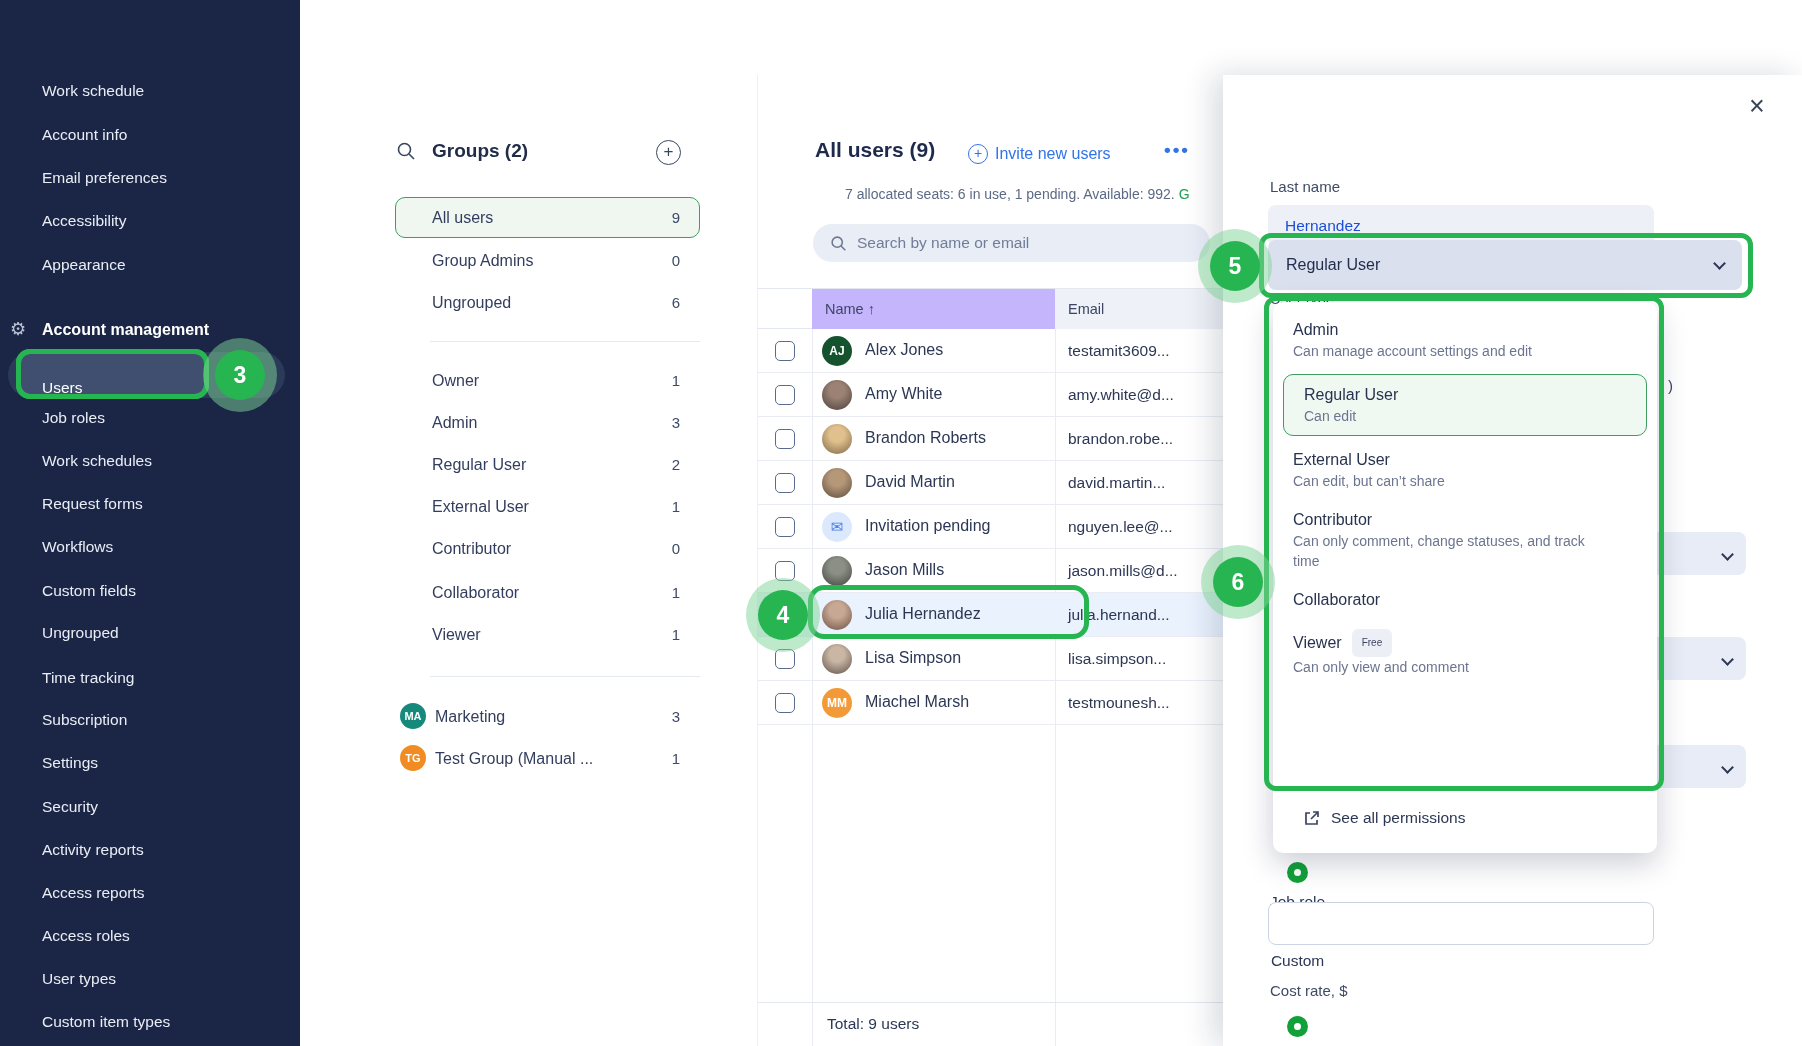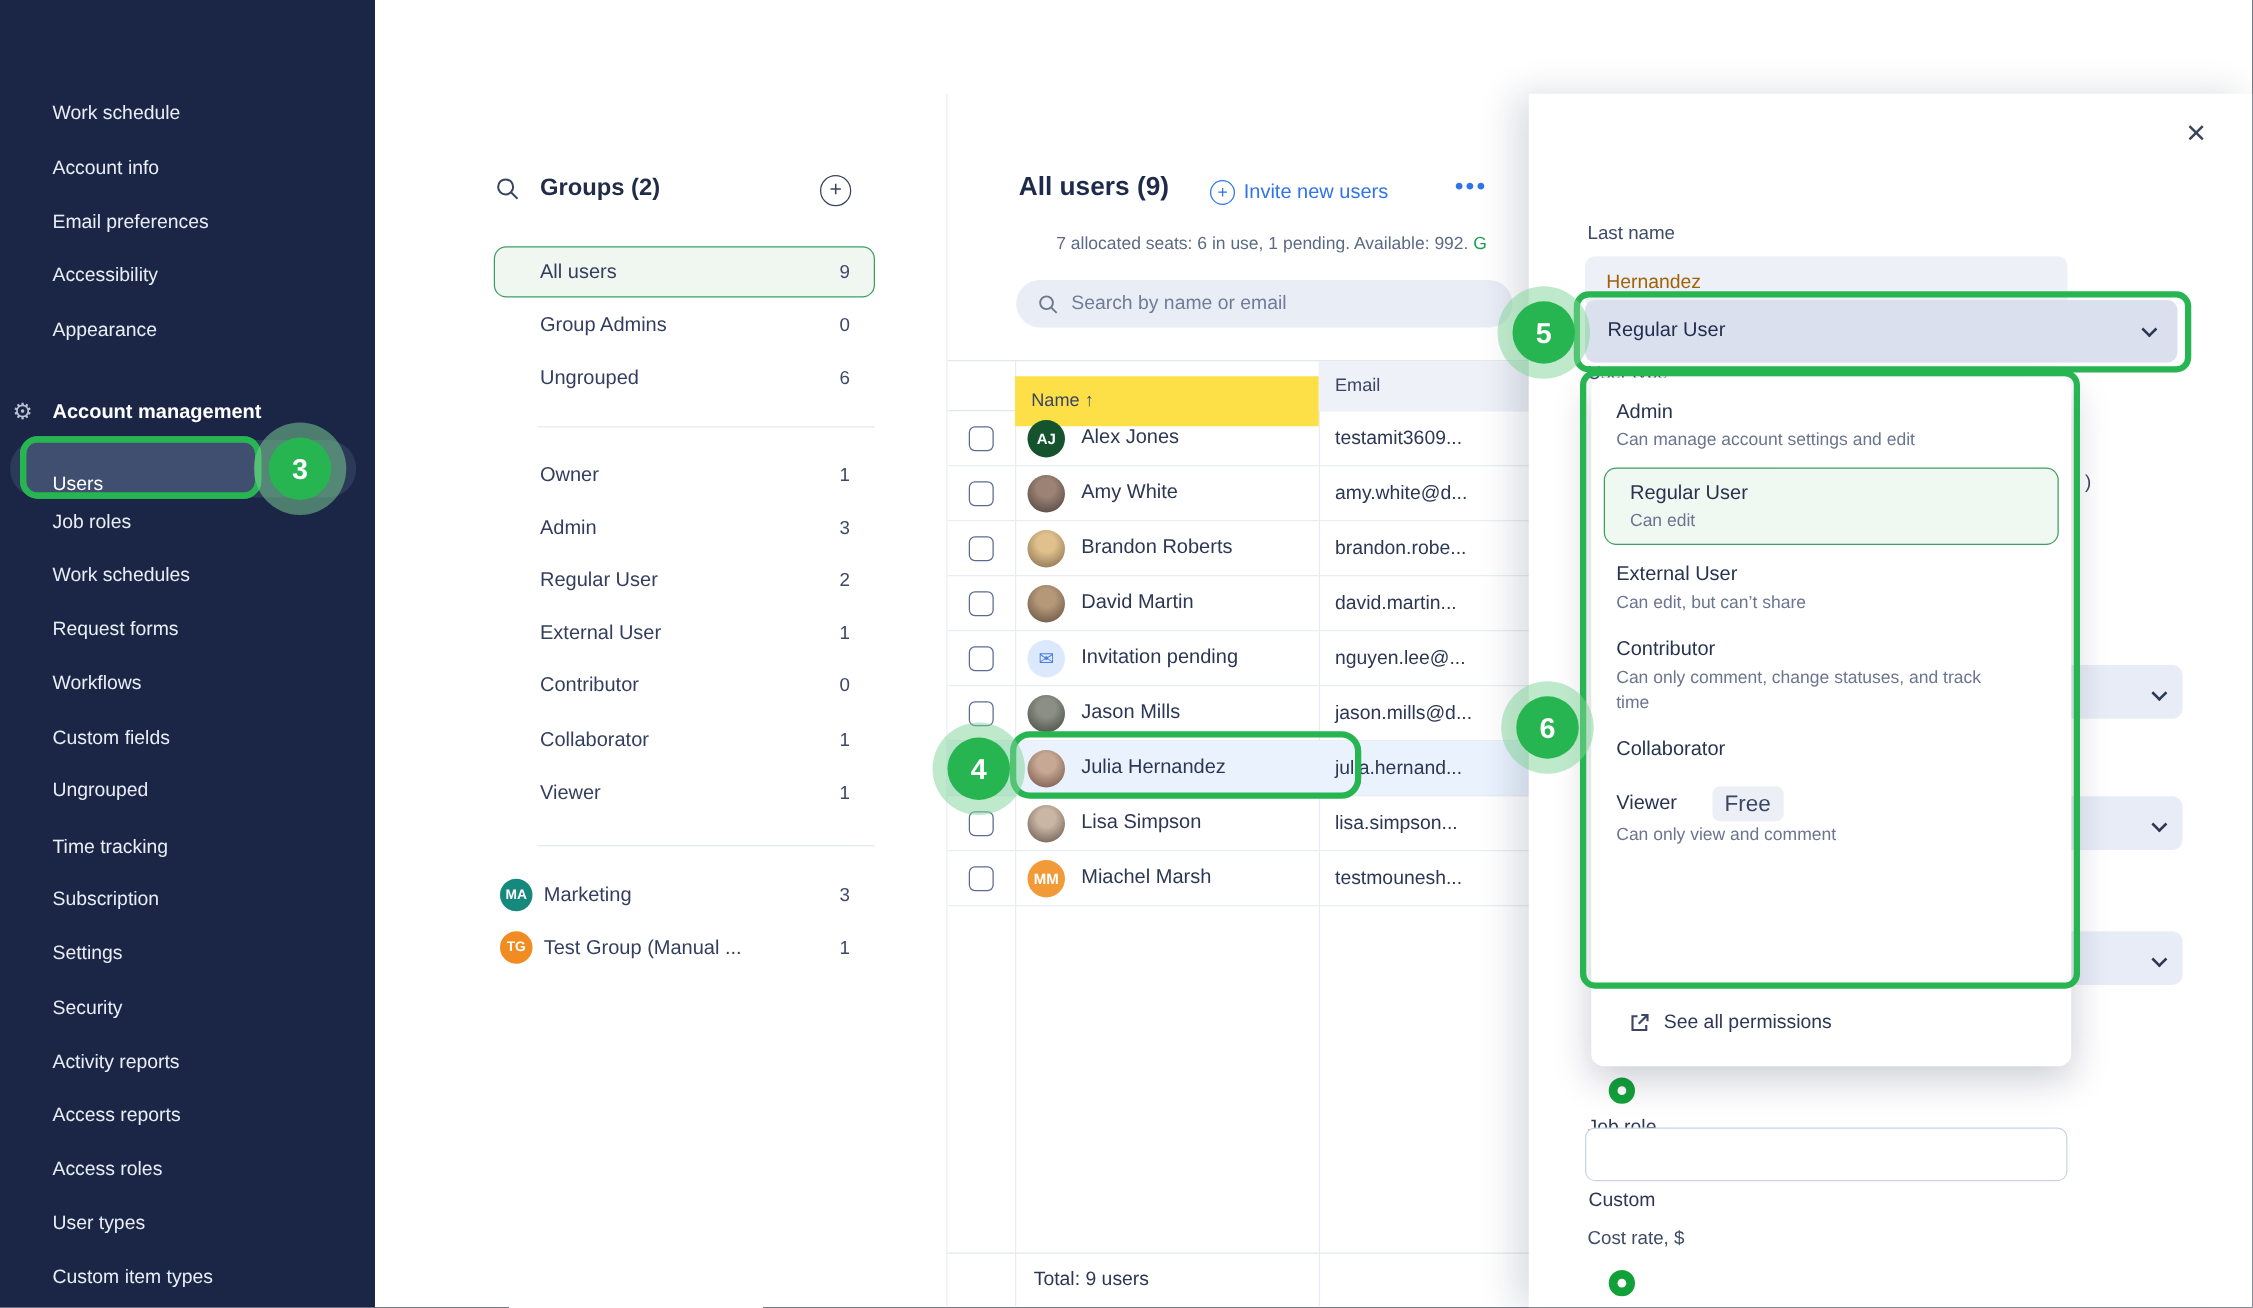--- a/index.html
+++ b/index.html
@@ -50,21 +50,21 @@
   .invite-lbl { color:#3173e8; font-size:16px; white-space:nowrap; }
   .u-more { position:absolute; left:1164px; top:139px; color:#3173e8; font-size:19px; font-weight:700; letter-spacing:2px; cursor:pointer; }
   .u-seats { position:absolute; left:813px; top:186px; width:420px; font-size:14px; color:#5d6a85; white-space:nowrap; overflow:hidden;margin-left:32px; }
   .u-seats .frag { color:#1e9e50; }
   .u-search { position:absolute; left:813px; top:224px; width:397px; height:38px; background:#e9edf6; border-radius:19px; display:flex; align-items:center; padding-left:17px; gap:10px; }
   .u-search .ph { color:#707d98; font-size:15.5px; }
 
   .tbl-line-v1 { position:absolute; left:812px; top:288px; width:1px; height:758px; background:#e9edf3; }
   .tbl-line-v2 { position:absolute; left:1055px; top:288px; width:1px; height:758px; background:#e9edf3; }
   .thead { position:absolute; left:758px; top:288px; width:467px; height:41px; border-top:1px solid #e3e8f0; border-bottom:1px solid #e3e8f0; }
-  .thead .hname { position:absolute; left:54px; top:12px; width:243px; height:40px; background:#fde047; color:#3c4664; font-size:14.5px; line-height:40px; padding-left:13px; }
+  .thead .hname { position:absolute; left:54px; top:0; width:243px; height:40px; background:#c4b5fd; color:#3c4664; font-size:14.5px; line-height:40px; padding-left:13px; }
   .thead .hemail { position:absolute; left:297px; top:0; width:170px; height:40px; background:#eef1f7; color:#3c4664; font-size:14.5px; line-height:40px; padding-left:13px; }
   .urow { position:absolute; left:758px; width:467px; height:44px; border-bottom:1px solid #e9edf3; }
   .urow.sel { background:#e9f2fd; }
   .ucheck { position:absolute; left:17px; top:12px; width:20px; height:20px; border:1.5px solid #5a6b8f; border-radius:5px; background:#fff; cursor:pointer; }
   .uav { position:absolute; left:64px; top:7px; width:30px; height:30px; border-radius:50%; color:#fff; font-size:12px; font-weight:700; display:flex; align-items:center; justify-content:center; }
   .uname { position:absolute; left:107px; top:12px; font-size:16px; color:#2c3754; white-space:nowrap; }
   .uemail { position:absolute; left:310px; top:13px; font-size:15.5px; color:#2c3754; white-space:nowrap; }
   .ufoot { position:absolute; left:758px; top:1002px; width:467px; height:44px; border-top:1px solid #e3e8f0; }
   .ufoot span { position:absolute; left:69px; top:12px; font-size:15.5px; color:#2c3754; }
 
@@ -77,41 +77,41 @@
   .av-ph5 { background:radial-gradient(circle at 50% 35%, #c7a894 30%, #6b4f43 100%); }
   .av-ph6 { background:radial-gradient(circle at 50% 35%, #c9b6a4 30%, #5f5048 100%); }
   .av-inv { background:#dce9fd; color:#4a7de0; font-size:15px; font-weight:400; }
   .av-ma { background:#15897c; }
   .av-tg { background:#f08c21; }
 
   
   .panel { position:absolute; left:1223px; top:75px; width:579px; height:971px; background:#ffffff; box-shadow:-10px 0 28px rgba(20,30,60,.16); z-index:40; }
   .p-close { position:absolute; left:526px; top:18px; font-size:27px; color:#3a4357; line-height:26px; cursor:pointer; }
   .p-label { position:absolute; left:47px; font-size:15px; color:#3e4a66; }
-  .p-input { position:absolute; left:45px; width:386px; height:42px; background:#edf0f7; border:none; border-radius:8px; font-family:"Liberation Sans",sans-serif; font-size:15.5px; color:#a16207; padding:0 17px; }
+  .p-input { position:absolute; left:45px; width:386px; height:42px; background:#edf0f7; border:none; border-radius:8px; font-family:"Liberation Sans",sans-serif; font-size:15.5px; color:#1d4ed8; padding:0 17px; }
   .p-input.blank { background:#ffffff; border:1px solid #ccd4e3; height:43px; }
   .p-trigger { position:absolute; left:45px; top:165px; width:474px; height:50px; background:#dbe0ee; border-radius:8px; display:flex; align-items:center; padding:0 18px; cursor:pointer; }
   .p-trigger span { font-size:16px; color:#222e4e; }
   .chev { width:9px; height:9px; border-left:2px solid #2c3754; border-bottom:2px solid #2c3754; transform:rotate(-45deg); margin-left:auto; margin-top:-4px; }
   .radio-row { position:absolute; display:flex; align-items:center; gap:10px;flex-direction:column; }
   .radio-on { width:21px; height:21px; border-radius:50%; background:#12a139; position:relative; cursor:pointer; }
   .radio-on::after { content:""; position:absolute; left:7px; top:7px; width:7px; height:7px; border-radius:50%; background:#fff; }
   .radio-off { width:21px; height:21px; border-radius:50%; background:#fff; border:2px solid #93a1bd; cursor:pointer; margin-left:24px; }
   .radio-lbl { font-size:15.5px; color:#2c3754; }
   .hid-pill { position:absolute; left:1650px; width:96px; height:43px; background:#e8ecf6; border-radius:8px; z-index:45; }
   .hid-pill .chev { position:absolute; right:14px; top:18px; margin:0; }
   .hid-frag { position:absolute; left:1668px; top:377px; font-size:15px; color:#3c4662; z-index:45; }
 
   
   .menu { position:absolute; left:1273px; top:302px; width:384px; height:551px; background:#fff; border-radius:10px; box-shadow:0 10px 30px rgba(16,24,64,.22); z-index:50; padding-top:8px; }
   .opt { padding:9px 20px; cursor:pointer; }
   .opt-title { font-size:16px; color:#27334f; line-height:22px; display:flex; align-items:center; }
   .opt-desc { font-size:14px; color:#6b7590; line-height:20px; max-width:305px; }
   .opt.sel { background:#f0f8f2; border:1.5px solid #3f9e5f; border-radius:10px; margin:4px 10px; }
-  .badge { display:inline-block; background:#edeff6; border-radius:6px; padding:3px 10px; font-size:18px; color:#3c4662; margin-left:28px; }
+  .badge { display:inline-block; background:#edeff6; border-radius:6px; padding:3px 10px; font-size:10px; color:#3c4662; margin-left:10px; }
   .see-all { position:absolute; left:0; top:494px; width:100%; height:44px; display:flex; align-items:center; padding-left:30px; gap:11px; cursor:pointer; }
   .see-all span { font-size:15.5px; color:#2c3754; }
 
   svg { display:block; }
 </style>
 </head>
 <body>
 
 <div class="app">
 

